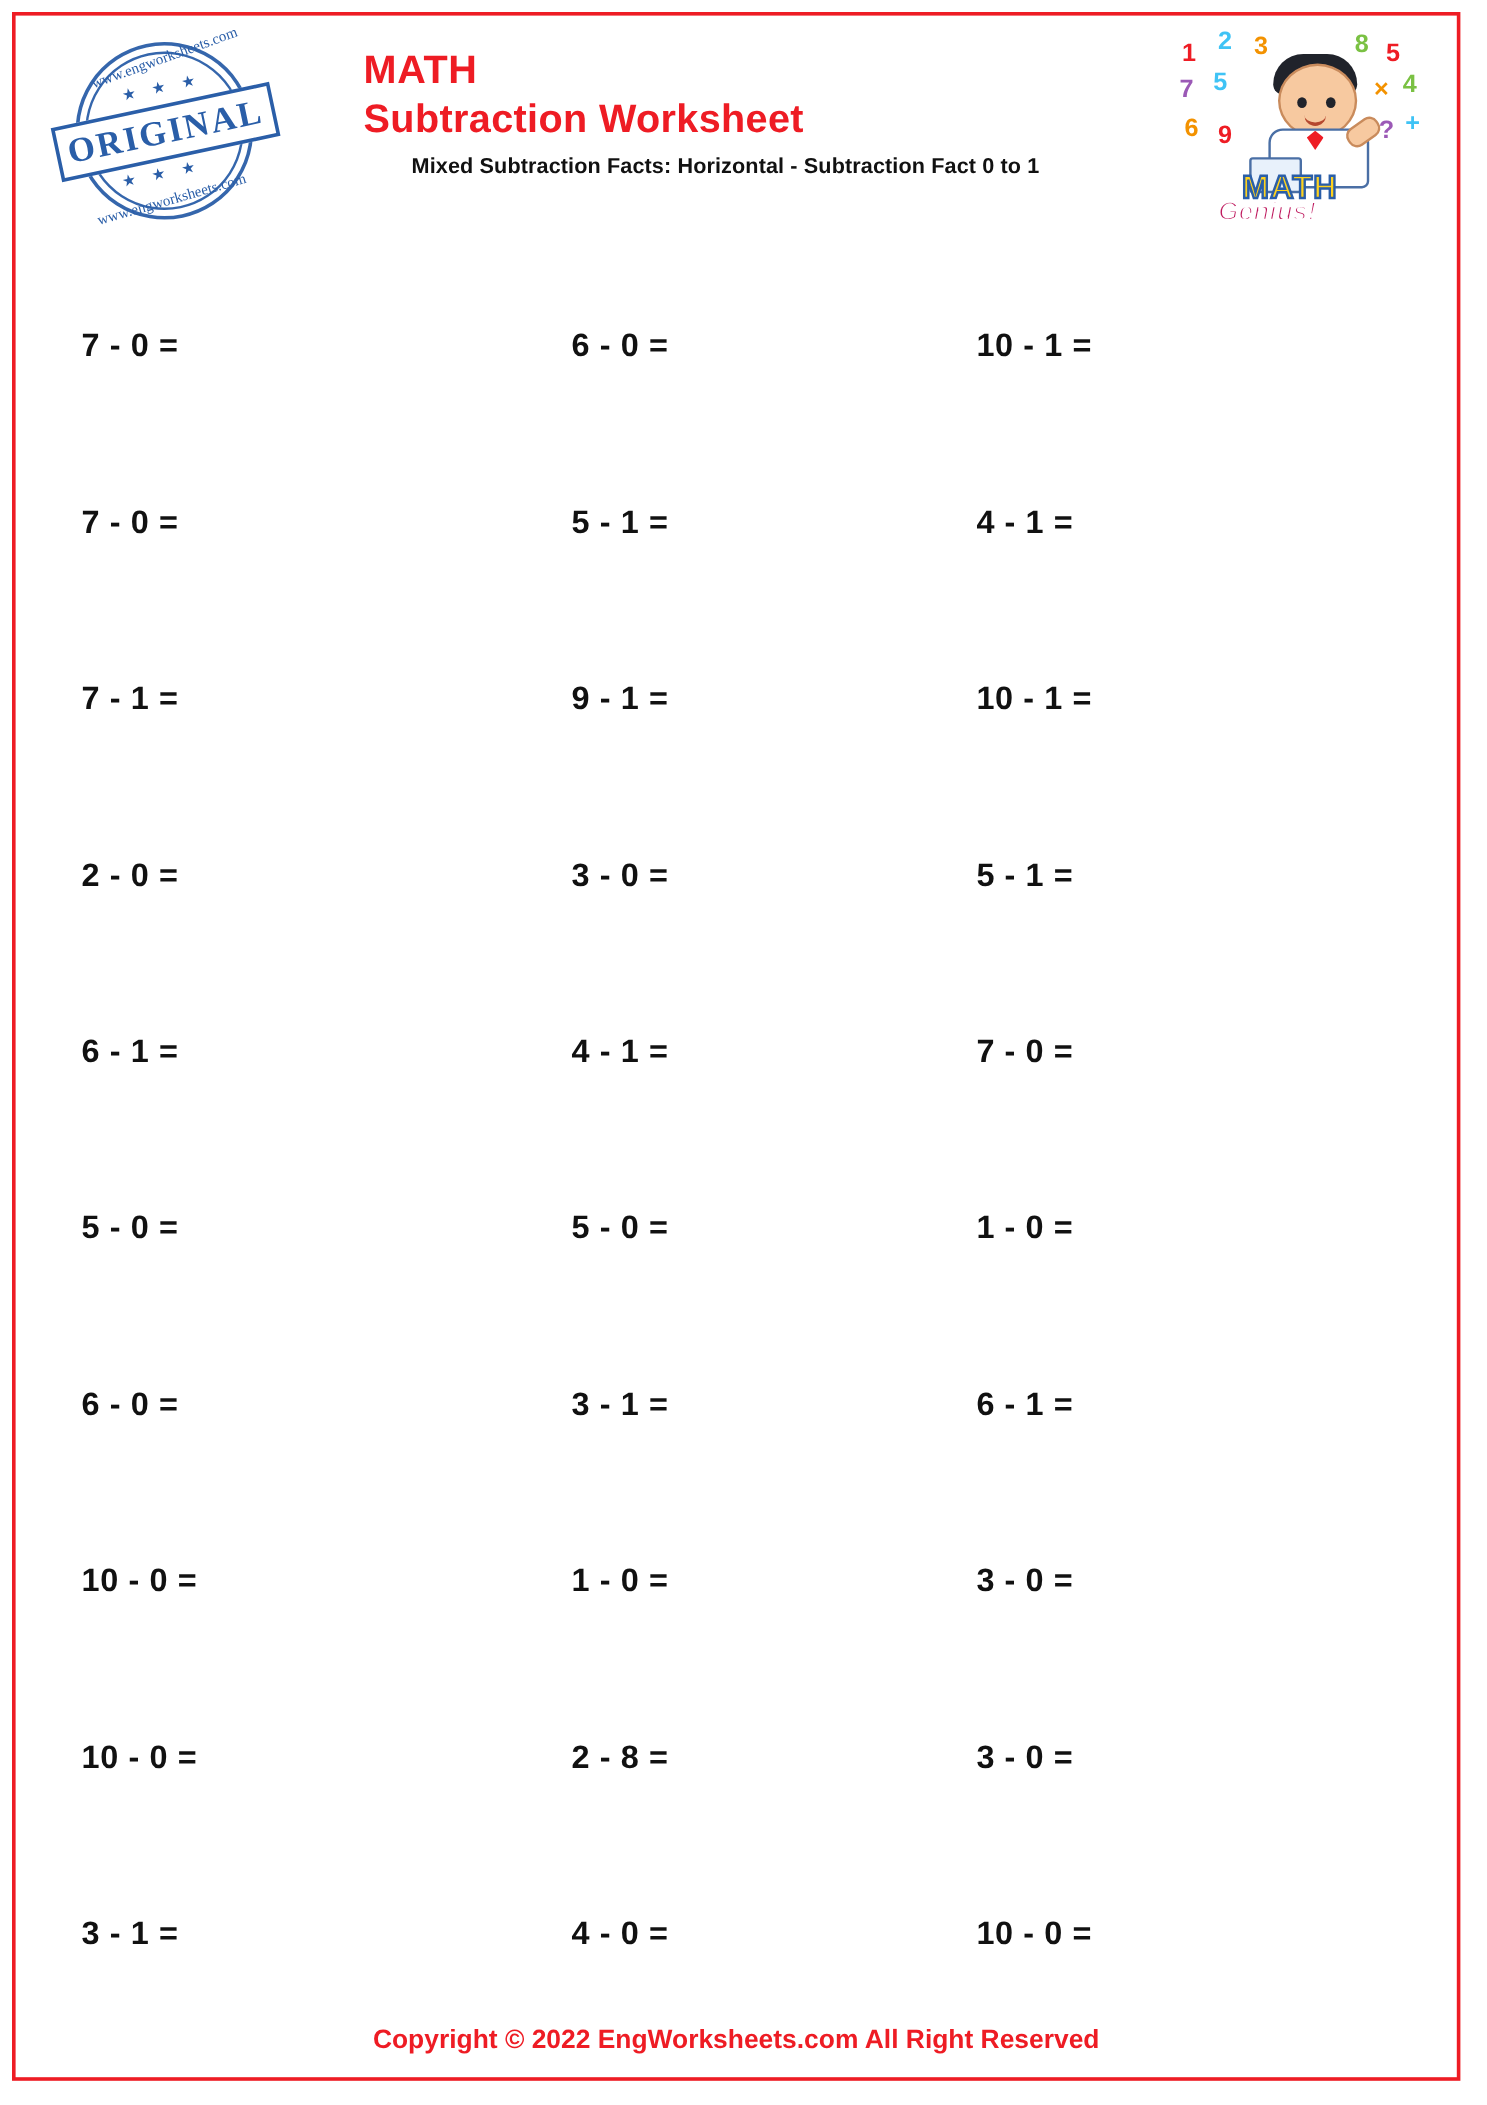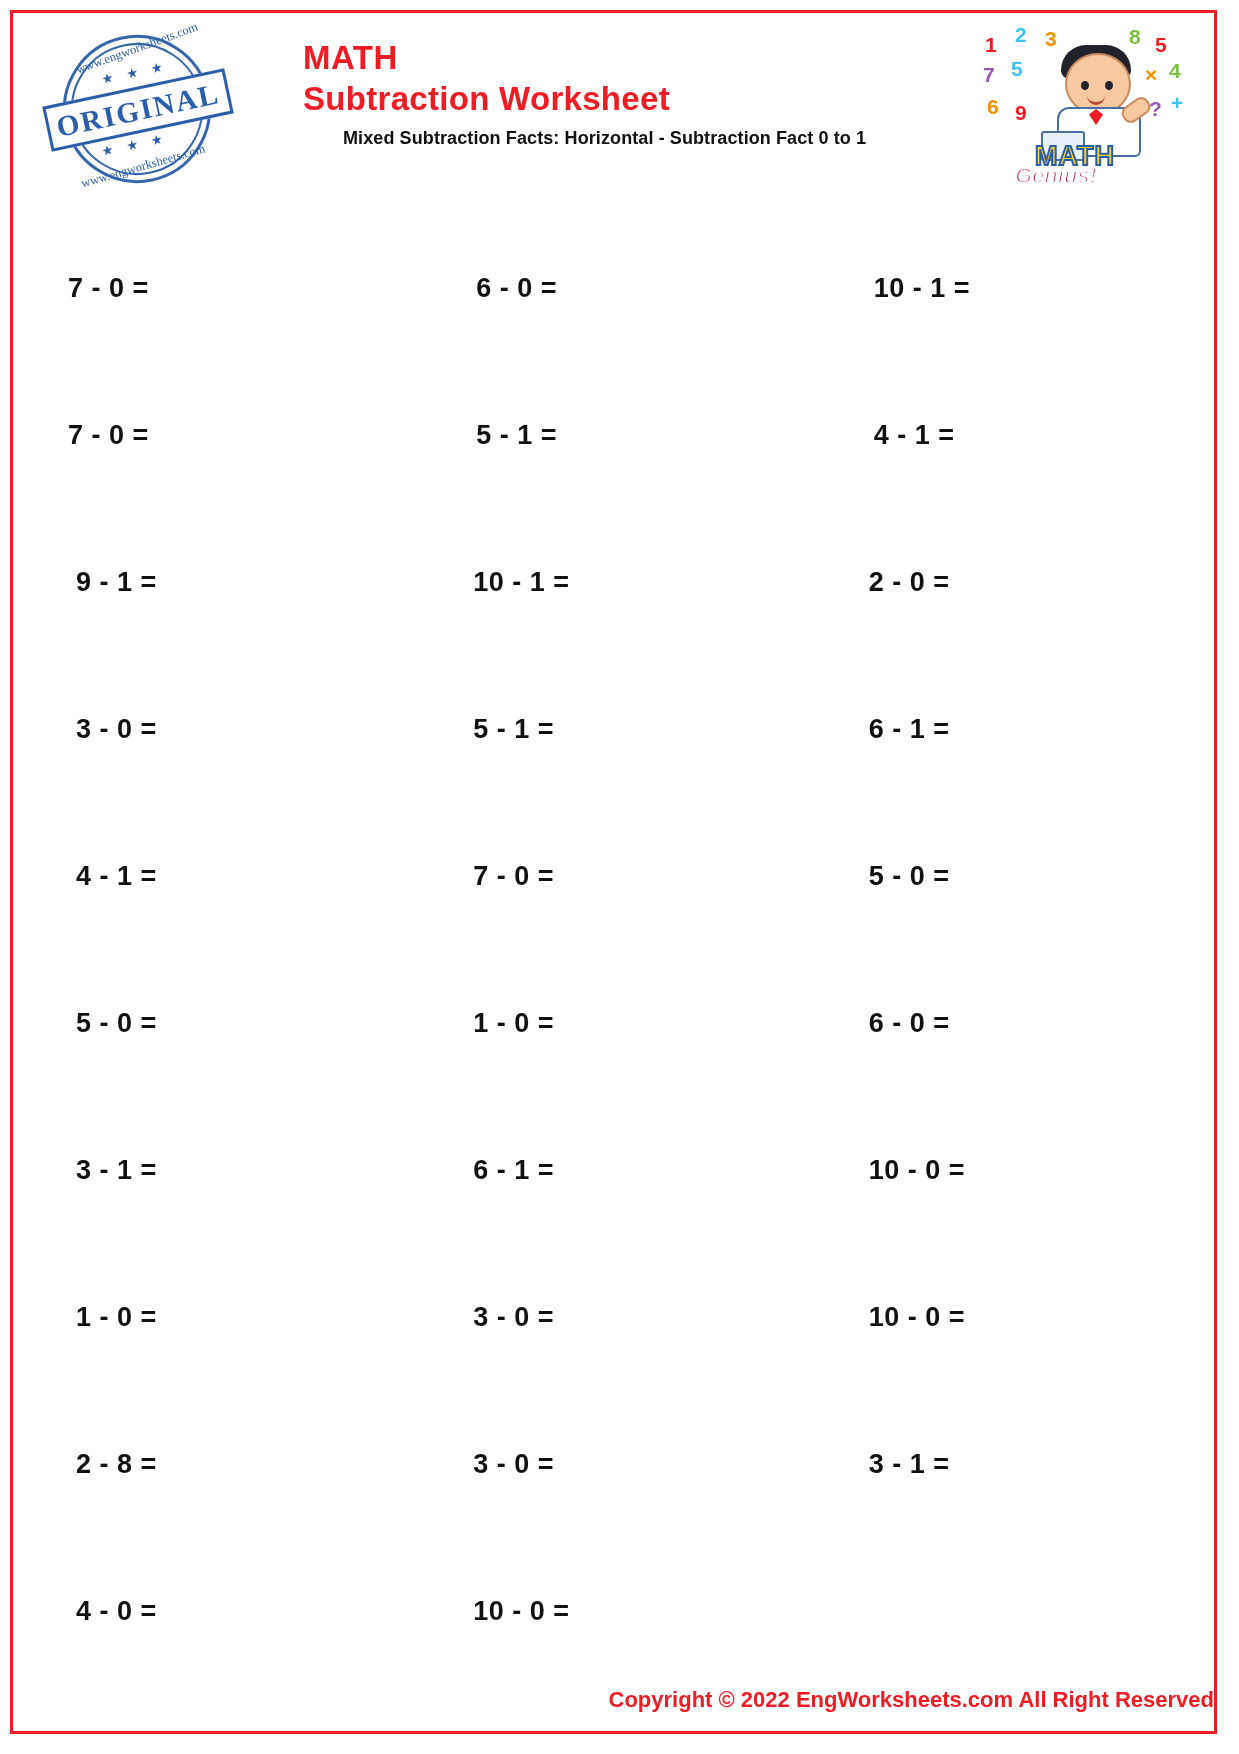--- a/index.html
+++ b/index.html
@@ -283,29 +283,29 @@
   .expr {
     font-size: 27px;
     font-weight: bold;
     color: #111111;
     font-family: "Liberation Sans", sans-serif;
     white-space: nowrap;
     letter-spacing: .5px;
   }
   .col1 .expr { margin-left: 55px; }
   .col2 .expr { margin-left: 63px; }
-  .col3 .expr { margin-left: 60px; }
+  .col3 .expr { }
 
   
   .footer {
     position: absolute;
     left: 0;
     bottom: 18px;
     width: 100%;
-    text-align: right;
+    text-align: center;
     color: #ee1c24;
     font-size: 22px;
     font-weight: bold;
     font-family: "Liberation Sans", sans-serif;
   }
 </style>
 </head>
 <body>
 
 <div class="page">
@@ -373,20 +373,23 @@
     <div class="cell col1">
         <span class="expr">7 - 0 =</span>
       </div>
     <div class="cell col2">
         <span class="expr">5 - 1 =</span>
       </div>
     <div class="cell col3">
         <span class="expr">4 - 1 =</span>
       </div>
 
+    <div class="cell col1">
+        <span class="expr">7 - 1 =</span>
+      </div>
     <div class="cell col2">
         <span class="expr">9 - 1 =</span>
       </div>
     <div class="cell col3">
         <span class="expr">10 - 1 =</span>
       </div>
 
     <div class="cell col1">
         <span class="expr">2 - 0 =</span>
       </div>

